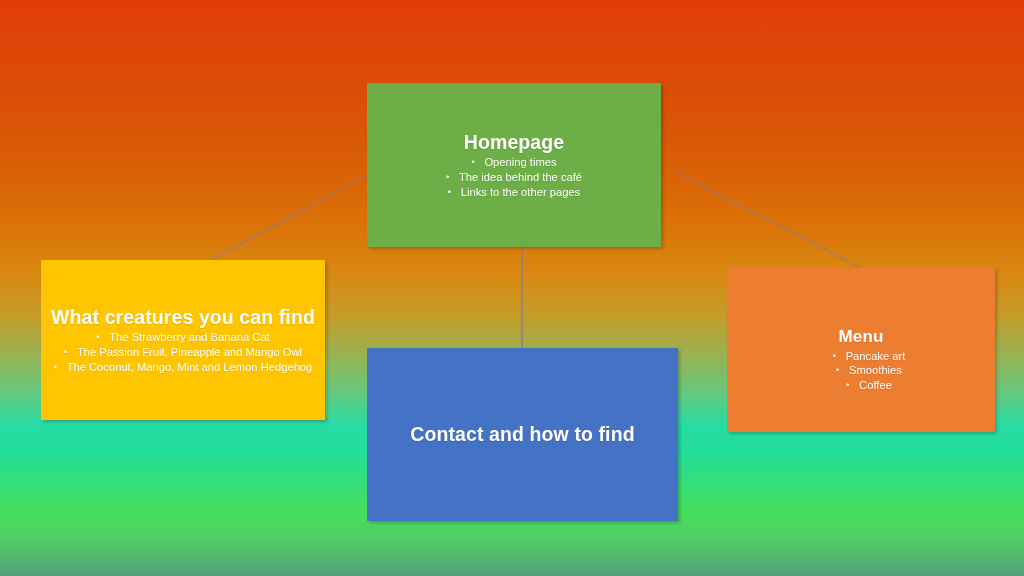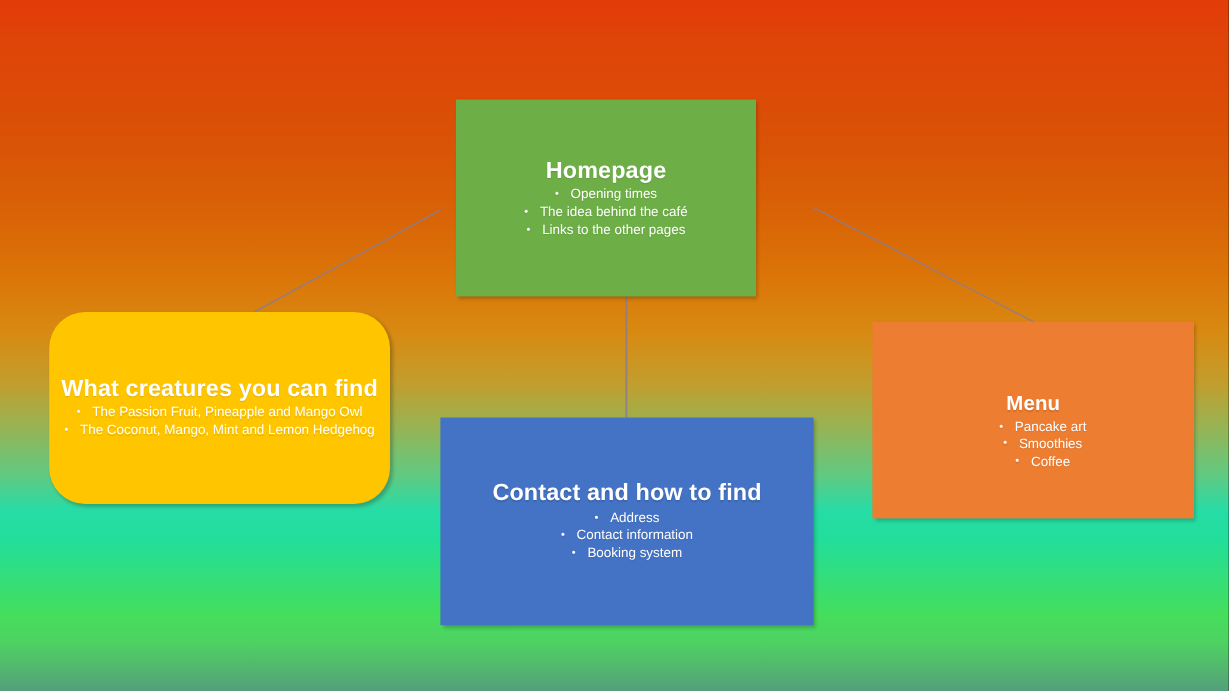--- a/index.html
+++ b/index.html
@@ -80,36 +80,35 @@
     width: 13px;
     text-align: left;
     font-size: 0.82em;
     vertical-align: middle;
     position: relative;
     top: -1px;
   }
 
   
   #node-homepage {
-    left: 380px;
+    left: 367px;
     top: 83px;
-    width: 250px;
+    width: 294px;
     height: 164px;
     background: #6DAF46;
   }
   #node-homepage .node-title { font-size: 19.5px; }
   #node-homepage .node-list  { font-size: 11.2px; }
 
   #node-creatures {
     left: 41px;
     top: 260px;
     width: 284px;
     height: 160px;
     background: #FFC600;
-    border-radius: 30px;
   }
   #node-creatures .node-title { font-size: 19.5px; }
   #node-creatures .node-list  { font-size: 11.2px; }
 
   #node-contact {
     left: 367px;
     top: 348px;
     width: 311px;
     height: 173px;
     background: #4472C4;
@@ -144,32 +143,28 @@
     <ul class="node-list">
       <li><span class="bullet">•</span><span>Opening times</span></li>
       <li><span class="bullet">•</span><span>The idea behind the café</span></li>
       <li><span class="bullet">•</span><span>Links to the other pages</span></li>
     </ul>
   </div>
 
   <div class="node" id="node-creatures">
     <div class="node-title">What creatures you can find</div>
     <ul class="node-list">
+      <li><span class="bullet">•</span><span>The Strawberry and Banana Cat</span></li>
       <li><span class="bullet">•</span><span>The Passion Fruit, Pineapple and Mango Owl</span></li>
       <li><span class="bullet">•</span><span>The Coconut, Mango, Mint and Lemon Hedgehog</span></li>
     </ul>
   </div>
 
   <div class="node" id="node-contact">
     <div class="node-title">Contact and how to find</div>
-    <ul class="node-list">
-      <li><span class="bullet">•</span><span>Address</span></li>
-      <li><span class="bullet">•</span><span>Contact information</span></li>
-      <li><span class="bullet">•</span><span>Booking system</span></li>
-    </ul>
   </div>
 
   <div class="node" id="node-menu">
     <div class="node-title">Menu</div>
     <ul class="node-list">
       <li><span class="bullet">•</span><span>Pancake art</span></li>
       <li><span class="bullet">•</span><span>Smoothies</span></li>
       <li><span class="bullet">•</span><span>Coffee</span></li>
     </ul>
   </div>

